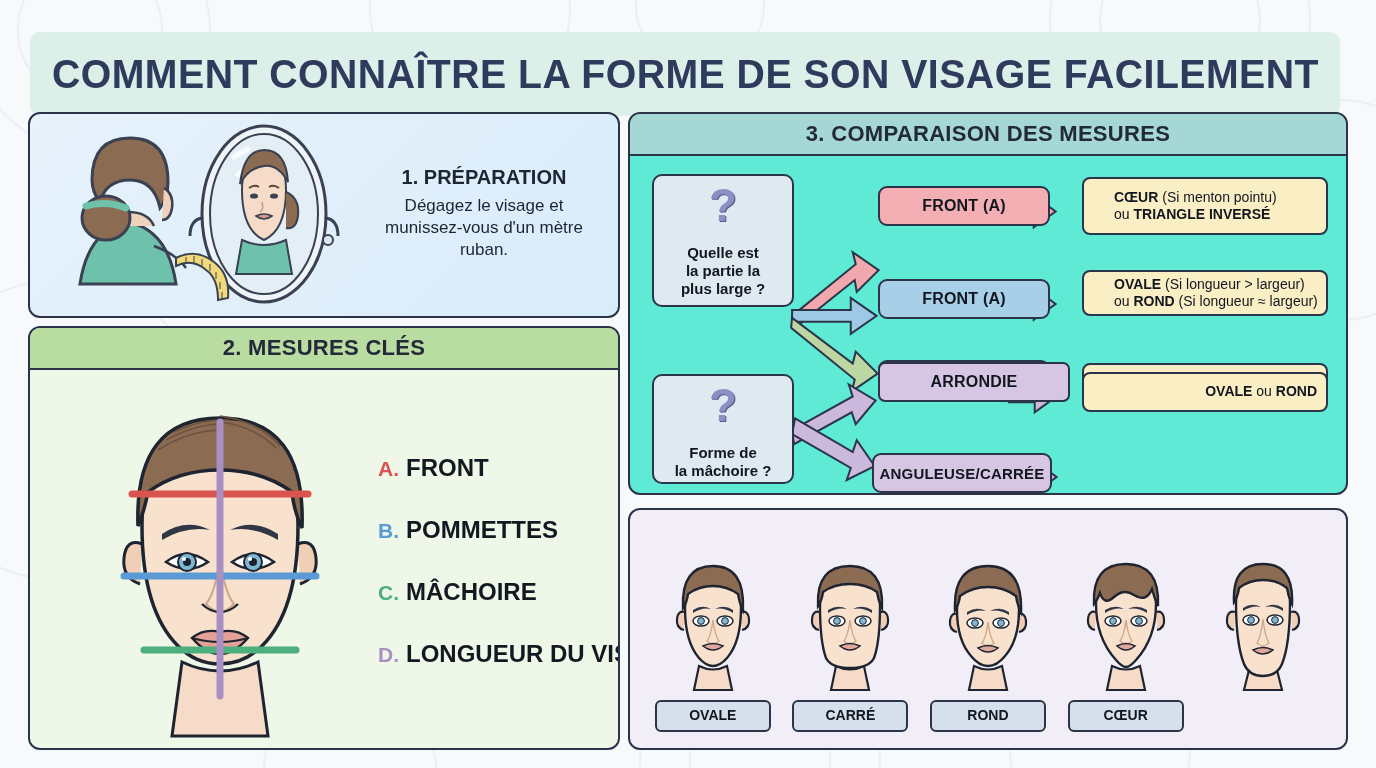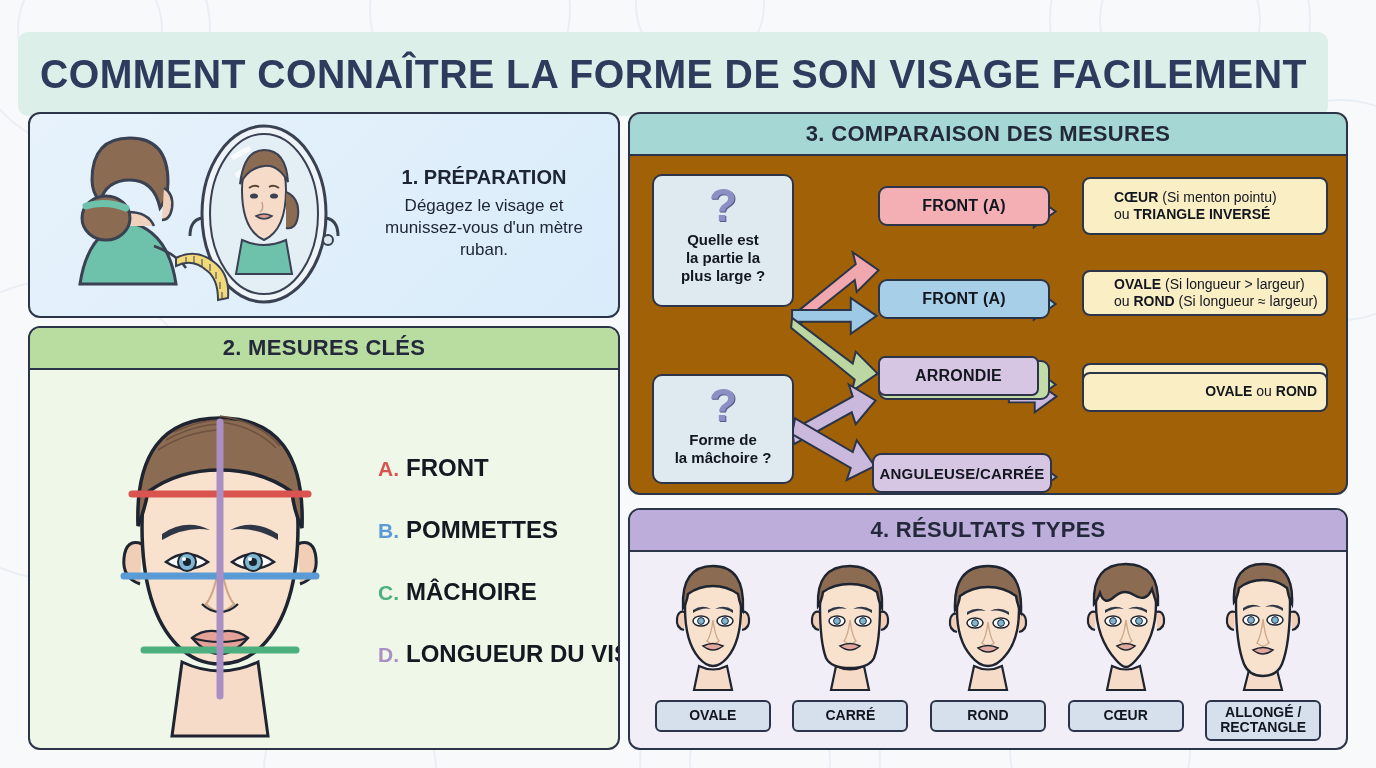--- a/index.html
+++ b/index.html
@@ -9,21 +9,21 @@
     background: #f7f9fb;
     position: relative;
     overflow: hidden;
   }
   #bg-pattern { position: absolute; inset: 0; z-index: 0; opacity: .55; }
 
   .stage { position: absolute; inset: 0; z-index: 1; }
 
   
   #title-band {
-    position: absolute; left: 18px; top: 32px; width: 1310px; height: 84px;
+    position: absolute; left: 30px; top: 32px; width: 1310px; height: 84px;
     background: #dcefe9; border-radius: 10px;
     display: flex; align-items: center; justify-content: center;
   }
   #title-text {
     font-size: 40px; font-weight: 700; color: #2f3b5c;
     letter-spacing: .5px; white-space: nowrap;
     transform: scaleX(.98);
   }
 
   
@@ -42,32 +42,32 @@
 
   
   #panel-mesures { left: 28px; top: 326px; width: 592px; height: 424px; background: #eef7e8; }
   #panel-mesures .panel-header { background: #b9dca0; border-bottom: 2px solid #2b3448; }
   #legend { position: absolute; left: 348px; top: 126px; width: 232px; }
   .legend-row { display: flex; align-items: baseline; margin-bottom: 34px; }
   .legend-letter { font-size: 21px; font-weight: 700; margin-right: 7px; }
   .legend-label { font-size: 24px; font-weight: 700; color: #141820; white-space: nowrap; }
 
   
-  #panel-compare { left: 628px; top: 112px; width: 720px; height: 383px; background: #a16207; }
+  #panel-compare { left: 628px; top: 112px; width: 720px; height: 383px; background: #5eead4; }
   #panel-compare .panel-header { background: #a5d8d4; border-bottom: 2px solid #2b3448; }
 
   .qbox {
     position: absolute; background: #dfeaf0; border: 2.5px solid #2b3448;
     border-radius: 10px; display: flex; flex-direction: column;
     align-items: center; justify-content: flex-start; padding-top: 6px;
   }
   .qmark { font-size: 46px; font-weight: 700; color: #8b8fc4; line-height: 1;
            text-shadow: 1px 1px 0 #555a8a; }
   .qtext { font-size: 15px; font-weight: 700; color: #12161f; text-align: center;
-           line-height: 1.2; margin-top: 3px; }
+           line-height: 1.2; margin-top: 16px; }
 
   .optbox {
     position: absolute; border: 2.5px solid #2b3448; border-radius: 9px;
     display: flex; align-items: center; justify-content: center;
     font-size: 16px; font-weight: 700; color: #12161f; letter-spacing: .2px;
   }
   .resbox {
     position: absolute; background: #faeec4; border: 2.5px solid #2b3448;
     border-radius: 8px; display: flex; flex-direction: column;
     justify-content: center; padding: 3px 9px;
@@ -279,30 +279,29 @@
     </div>
 
     <div class="qbox" style="left:22px; top:260px; width:142px; height:110px;">
       <div class="qmark">?</div>
       <div class="qtext">
         <div>Forme de</div>
         <div>la mâchoire ?</div>
       </div>
     </div>
 
-    <div class="optbox" style="left:248px; top:242px; width:161px; height:40px; background:#d6c6e3;border-radius:7px;">ARRONDIE</div>
+    <div class="optbox" style="left:248px; top:248px; width:192px; height:40px; background:#d6c6e3;border-radius:7px;">ARRONDIE</div>
     <div class="optbox" style="left:242px; top:339px; width:180px; height:40px; background:#d6c6e3; font-size:15px;">ANGULEUSE/CARRÉE</div>
 
     <div class="resbox" style="left:452px; top:258px; width:246px; height:40px;text-align:right;">
       <div class="resline"><b>OVALE</b> ou <b>ROND</b></div>
     </div>
   </div>
 
   <div class="panel" id="panel-results">
-    <div class="panel-header">4. RÉSULTATS TYPES</div>
 
     <div id="faces-row">
 
       <div class="face-cell">
         <svg width="112" height="142" viewBox="0 0 112 142">
           <path d="M42 112 q14 7 28 0 l5 24 h-38z" fill="#f6dcc8" stroke="#1e2430" stroke-width="2.2"></path>
           <path d="M28 58 q-7 -2 -8 7 q-1 9 7 11" fill="#f1cfb7" stroke="#1e2430" stroke-width="2.2"></path>
           <path d="M84 58 q7 -2 8 7 q1 9 -7 11" fill="#f1cfb7" stroke="#1e2430" stroke-width="2.2"></path>
           <path d="M28 54 q0 -38 28 -38 q28 0 28 38 q0 34 -14 50 q-7 8 -14 8 q-7 0 -14 -8 q-14 -16 -14 -50z" fill="#f9e2cd" stroke="#1e2430" stroke-width="2.4"></path>
           <path d="M26 54 q-2 -42 30 -42 q32 0 30 44 q-4 -8 -5 -16 q-11 -8 -25 -8 q-14 0 -25 8 q-1 8 -5 14z" fill="#8b6b52" stroke="#1e2430" stroke-width="2.4"></path>
@@ -384,19 +383,18 @@
           <path d="M27 48 q-2 -38 29 -38 q31 0 29 40 q-4 -8 -5 -16 q-10 -8 -24 -8 q-14 0 -24 8 q-1 8 -5 14z" fill="#8b6b52" stroke="#1e2430" stroke-width="2.4"></path>
           <path d="M36 54 q9 -6 18 -1 q-9 -2 -18 4z" fill="#2f3747"></path>
           <path d="M76 54 q-9 -6 -18 -1 q9 -2 18 4z" fill="#2f3747"></path>
           <ellipse cx="44" cy="66" rx="8" ry="5" fill="#fff" stroke="#1e2430" stroke-width="1.5"></ellipse>
           <circle cx="44" cy="66" r="3.4" fill="#7fb6d1" stroke="#1e2430" stroke-width="1"></circle>
           <ellipse cx="68" cy="66" rx="8" ry="5" fill="#fff" stroke="#1e2430" stroke-width="1.5"></ellipse>
           <circle cx="68" cy="66" r="3.4" fill="#7fb6d1" stroke="#1e2430" stroke-width="1"></circle>
           <path d="M56 65 q-2 18 -6 24 q4 3 6 3 q2 0 6 -3 q-4 -6 -6 -24z" fill="none" stroke="#cfa889" stroke-width="1.4"></path>
           <path d="M46 96 q10 -5 20 0 q-10 8 -20 0z" fill="#e0a89d" stroke="#1e2430" stroke-width="1.6"></path>
         </svg>
-        <div class="face-caption">ALLONGÉ / RECTANGLE</div>
       </div>
 
     </div>
   </div>
 
 </div>
 
 </body></html>

